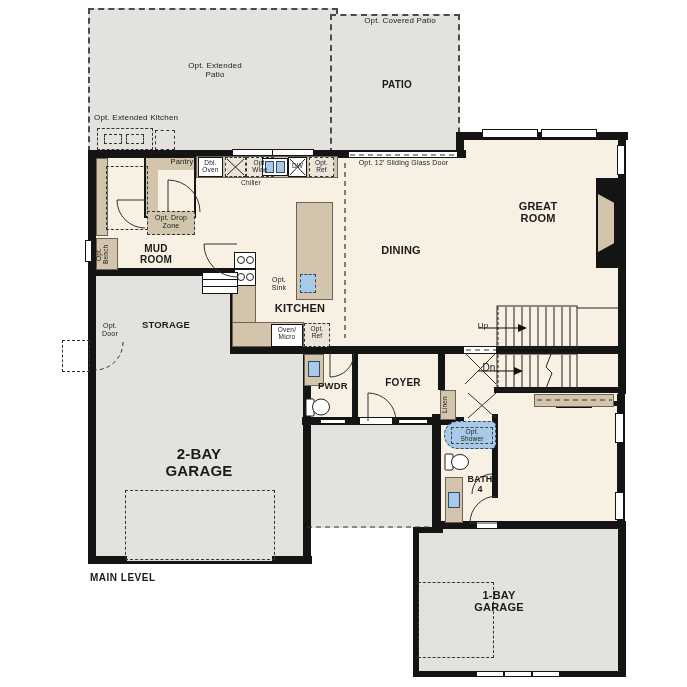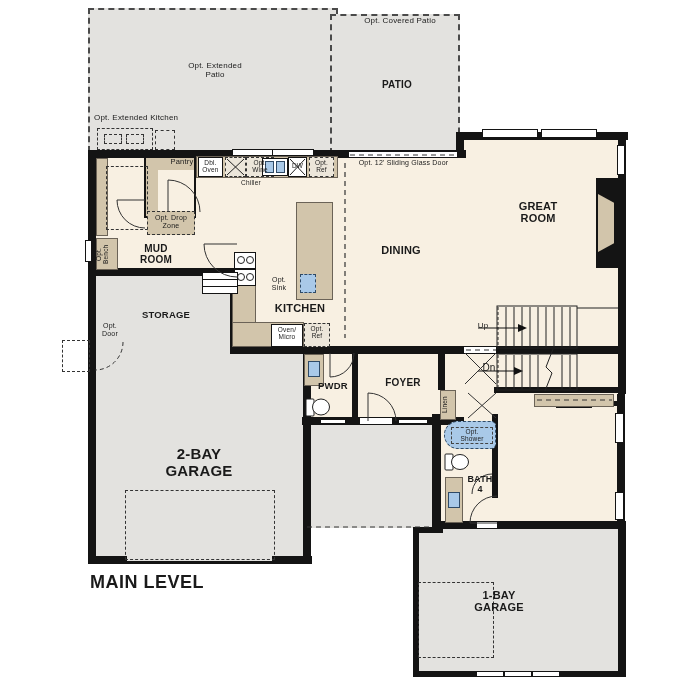--- a/index.html
+++ b/index.html
@@ -233,35 +233,35 @@
   <span class="t" style="left:146px;top:214px;width:50px;font-size:7px">Opt. Drop
 Zone</span>
   <span class="t b" style="left:116px;top:243px;width:80px;font-size:10px">MUD
 ROOM</span>
   <span class="t v" style="left:95px;top:237px;width:22px;height:34px;font-size:6.5px">Opt.
 Bench</span>
   <span class="t b" style="left:356px;top:244px;width:90px;font-size:11px">DINING</span>
   <span class="t" style="left:262px;top:276px;width:34px;font-size:7px">Opt.
 Sink</span>
   <span class="t b" style="left:255px;top:302px;width:90px;font-size:11px">KITCHEN</span>
-  <span class="t b" style="left:121px;top:310px;width:90px;font-size:9.5px">STORAGE</span>
+  <span class="t b" style="left:121px;top:320px;width:90px;font-size:9.5px">STORAGE</span>
   <span class="t" style="left:92px;top:322px;width:36px;font-size:7px">Opt.
 Door</span>
   <span class="t" style="left:271px;top:326px;width:32px;font-size:6.5px">Oven/
 Micro</span>
   <span class="t" style="left:304px;top:325px;width:26px;font-size:6.5px">Opt.
 Ref</span>
   <span class="t" style="left:471px;top:322px;width:24px;font-size:8px">Up</span>
   <span class="t" style="left:477px;top:362px;width:24px;font-size:10px">Dn</span>
   <span class="t b" style="left:310px;top:381px;width:46px;font-size:9.5px">PWDR</span>
   <span class="t b" style="left:368px;top:377px;width:70px;font-size:10px">FOYER</span>
   <span class="t v" style="left:441px;top:389px;width:15px;height:32px;font-size:6.5px">Linen</span>
   <span class="t b" style="left:139px;top:446px;width:120px;font-size:15px">2-BAY
 GARAGE</span>
   <span class="t" style="left:451px;top:427px;width:40px;font-size:6.5px;border:1px dashed #444">Opt.
 Shower</span>
   <span class="t b" style="left:463px;top:474px;width:34px;font-size:9px">BATH
 4</span>
   <span class="t b" style="left:444px;top:589px;width:110px;font-size:11px">1-BAY
 GARAGE</span>
-  <span class="t b" style="left:90px;top:572px;width:170px;font-size:18px;text-align:left;letter-spacing:.5px">MAIN LEVEL</span>
+  <span class="t b" style="left:90px;top:572px;width:170px;font-size:10px;text-align:left;letter-spacing:.5px">MAIN LEVEL</span>
 
 </div>
 
 </body></html>

